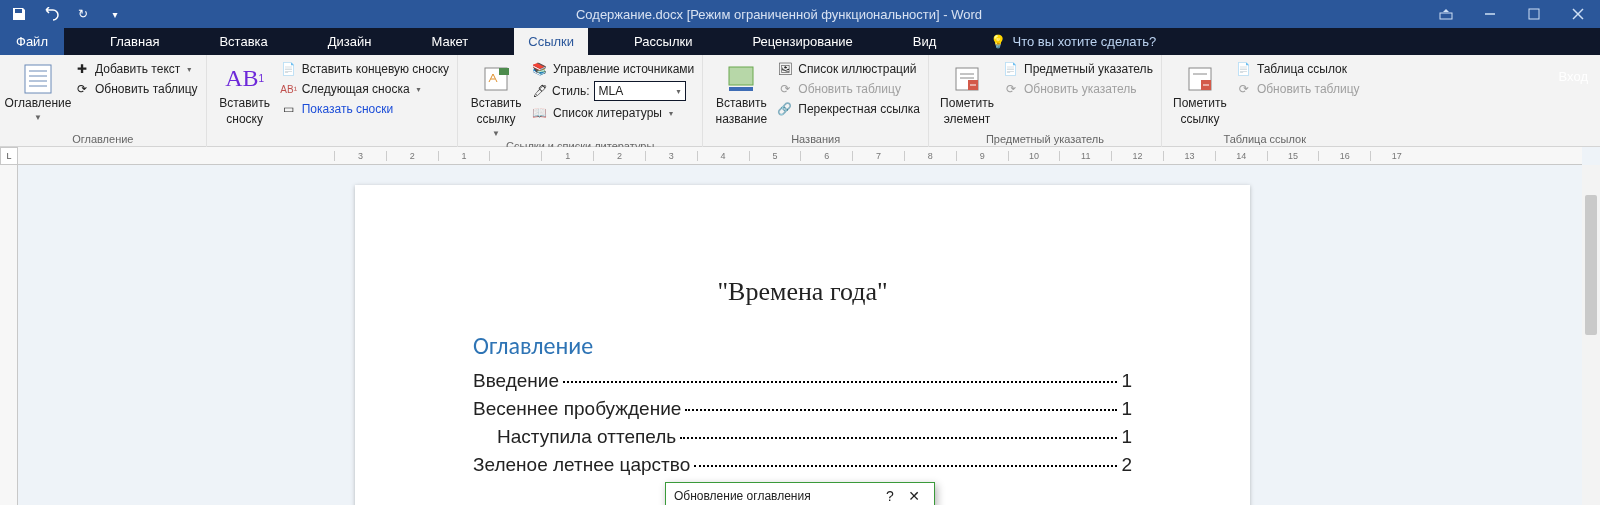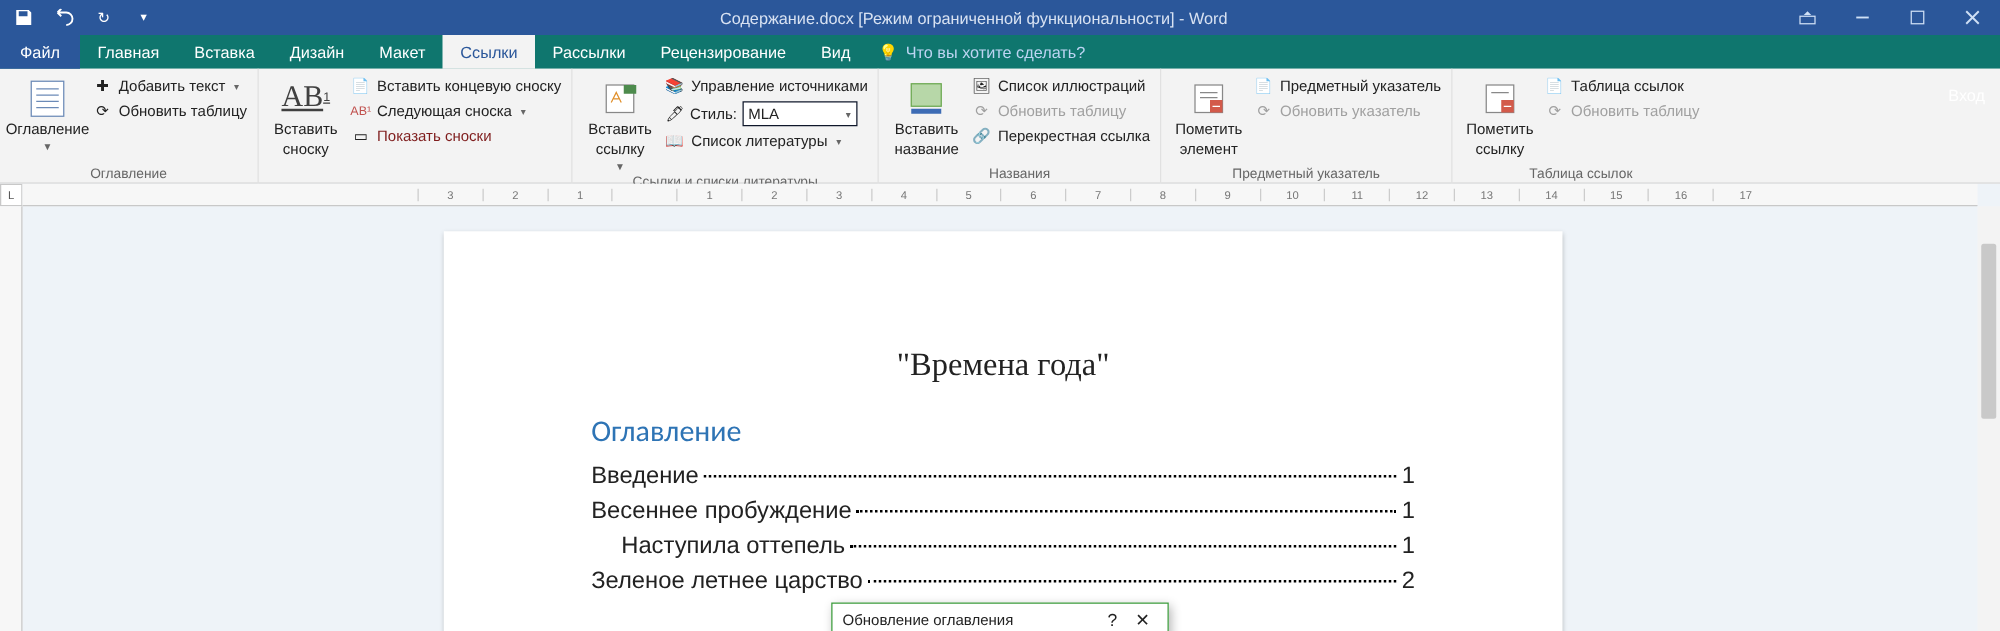--- a/index.html
+++ b/index.html
@@ -5,21 +5,21 @@
   * { box-sizing: border-box; margin: 0; padding: 0; font-family: "Segoe UI", Tahoma, sans-serif; }
   body { background: #fff; width: 1600px; height: 505px; overflow: hidden; font-size: 13px; color: #222;}
   
   .titlebar { background: #2b579a; height: 28px; display: flex; align-items: center; color: #fff; }
   .qat { display: flex; align-items: center; gap: 14px; padding: 0 10px; }
   .qat-icon { width: 18px; height: 18px; display:flex; align-items:center; justify-content:center; color:#fff; font-size:14px;}
   .title-text { flex: 1; text-align: center; font-size: 13px; color: #d8e2f2;}
   .winctrl { display: flex; gap: 0; }
   .winbtn { width: 44px; height: 28px; display:flex; align-items:center; justify-content:center; color:#cfe0f5;}
   
-  .tabs { background: #0f766e; height: 27px; display: flex; align-items: stretch; color:#fff; }
+  .tabs { background: #0f172a; height: 27px; display: flex; align-items: stretch; color:#fff;gap:32px; }
   .tab { padding: 0 14px; display:flex; align-items:center; font-size:13px; cursor:pointer;}
   .tab.file { background:#2b579a; font-weight:400; padding:0 16px;}
   .tab.active { background:#f3f3f3; color:#2b579a;}
   .tell { color:#bcd4f2; display:flex; align-items:center; gap:6px; margin-left:8px; font-size:13px;}
   .tabs-right { margin-left:auto; display:flex; align-items:center;margin-top:48px;}
   .share-btn { background:#234a86; padding:0 10px; height:27px; display:flex; align-items:center; gap:6px;}
   
   .ribbon { background:#f3f3f3; border-bottom:1px solid #d4d4d4; height:92px; display:flex;}
   .group { border-right:1px solid #e1e1e1; padding:2px 8px 0 8px; display:flex; flex-direction:column; height:92px;}
   .group-body { flex:1; display:flex; align-items:flex-start; gap:6px; padding-top:4px;}
@@ -149,37 +149,37 @@
             <span>Обновить таблицу</span>
           </div>
       </div>
     </div>
     <div class="group-label">Оглавление</div>
   </div>
 
   <div class="group">
     <div class="group-body">
       <div class="bigbtn">
-        <span class="ic" style="color:#404040;font-family:serif;text-decoration:underline;">AB<sup style="font-size:10px;">1</sup></span>
+        <span class="ic" style="color:#6d28d9;font-family:serif;">AB<sup style="font-size:10px;">1</sup></span>
         <span>Вставить</span>
         <span>сноску</span>
       </div>
       <div class="smallbtns">
         <div class="smallbtn">
             <span class="sic">📄</span>
             <span>Вставить концевую сноску</span>
           </div>
         <div class="smallbtn">
             <span class="sic" style="color:#c0504d;font-size:10px;">AB¹</span>
             <span>Следующая сноска</span>
             <span style="font-size:8px;color:#666;margin-left:2px;">▾</span>
           </div>
         <div class="smallbtn">
             <span class="sic">▭</span>
-            <span style="color:#7f1d1d;">Показать сноски</span>
+            <span style="color:#1d4ed8;">Показать сноски</span>
           </div>
       </div>
     </div>
   </div>
 
   <div class="group">
     <div class="group-body">
       <div class="bigbtn">
         <span class="ic">
             <svg width="30" height="30">

